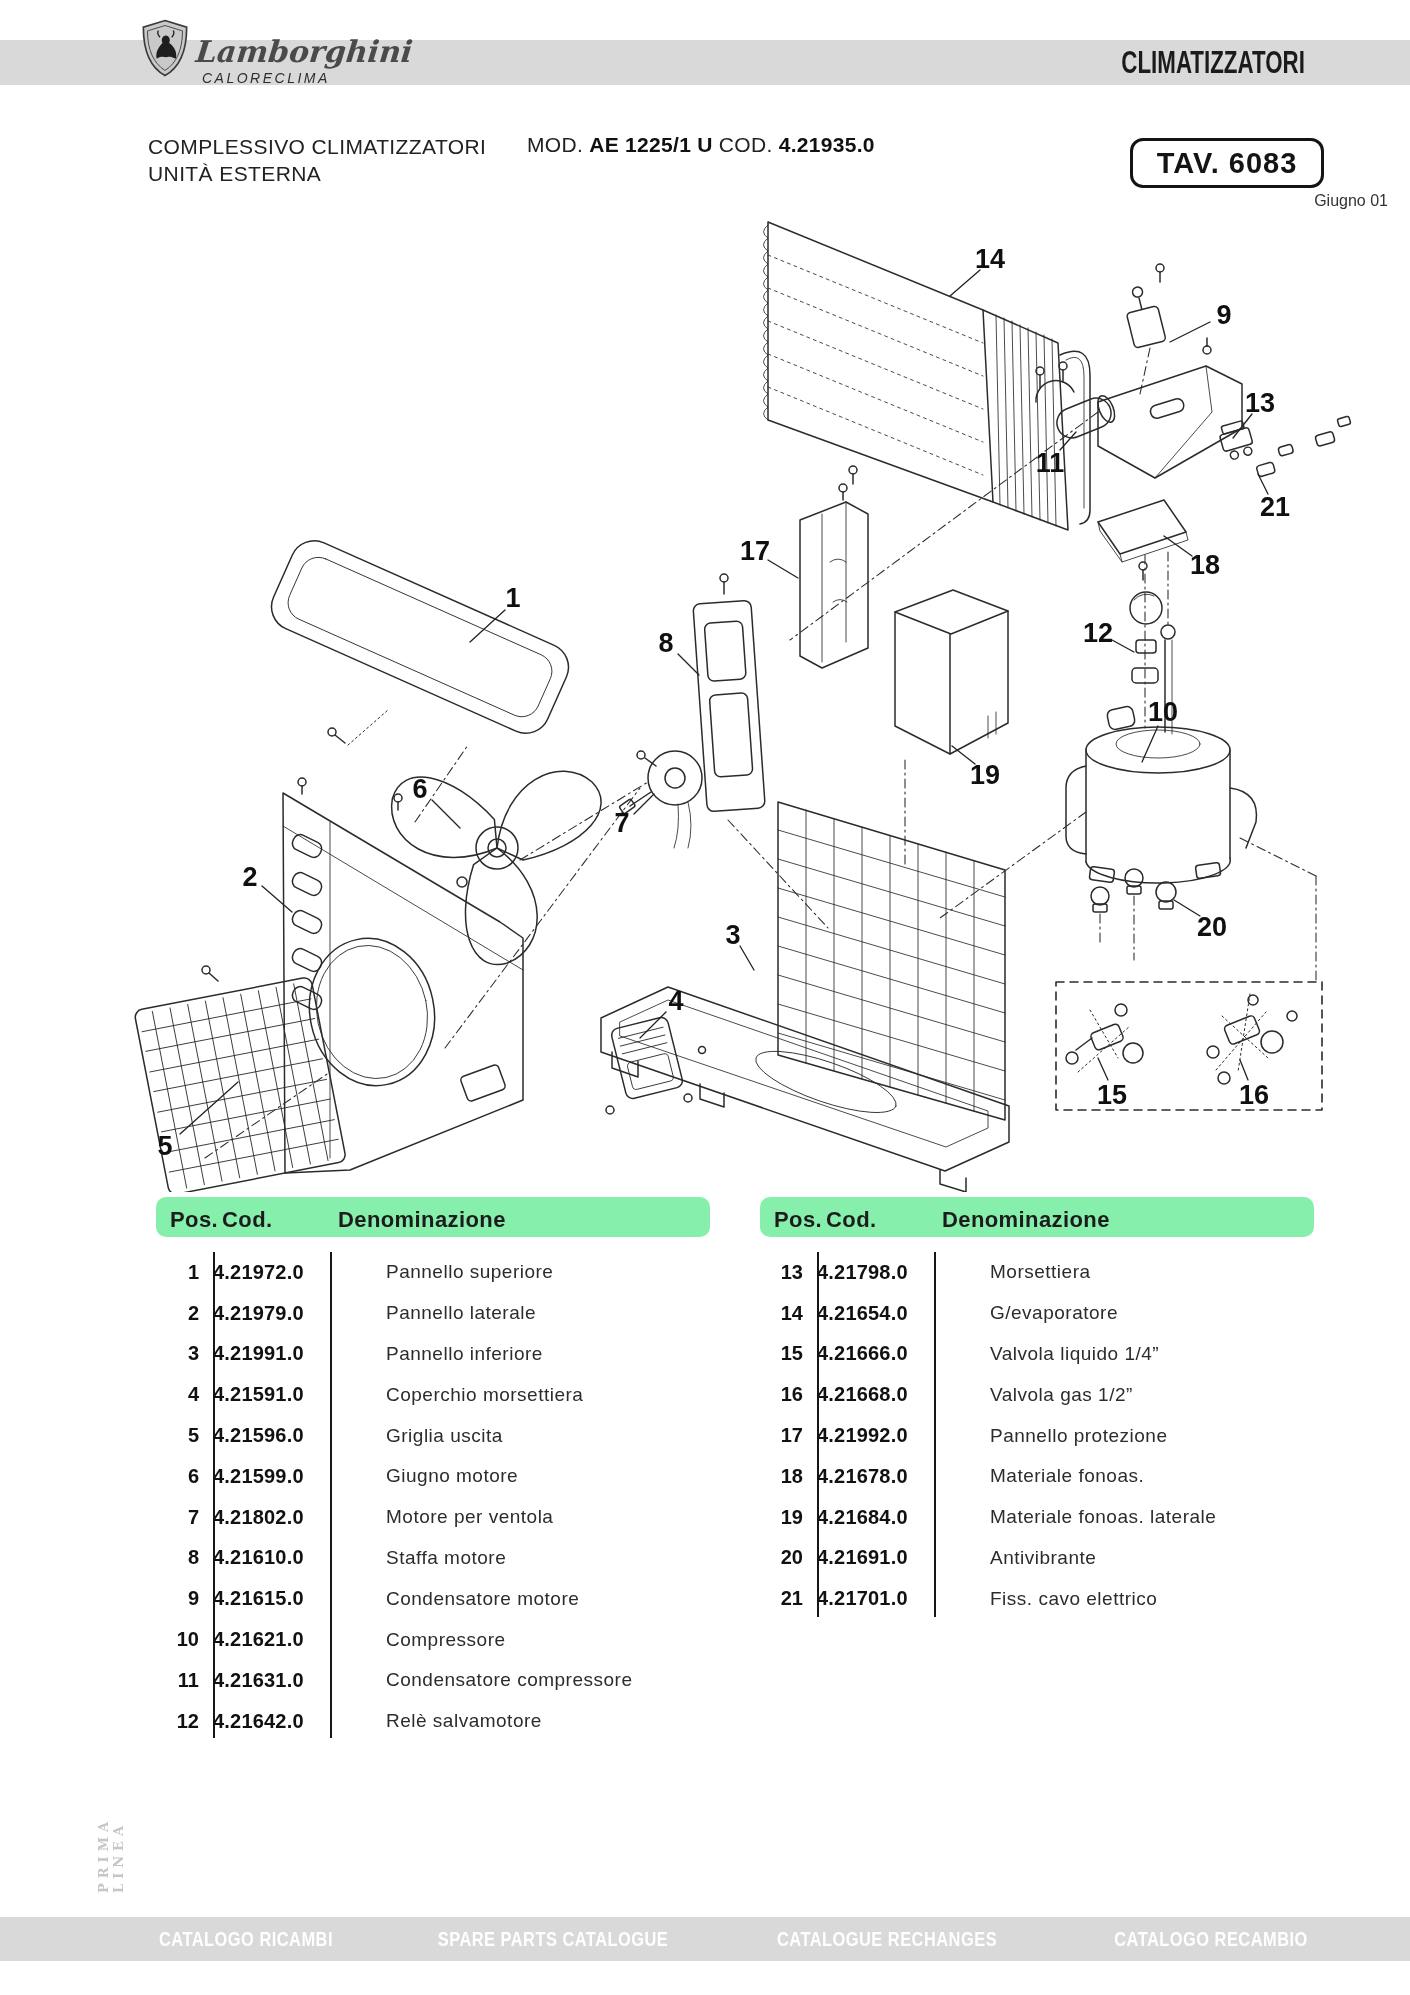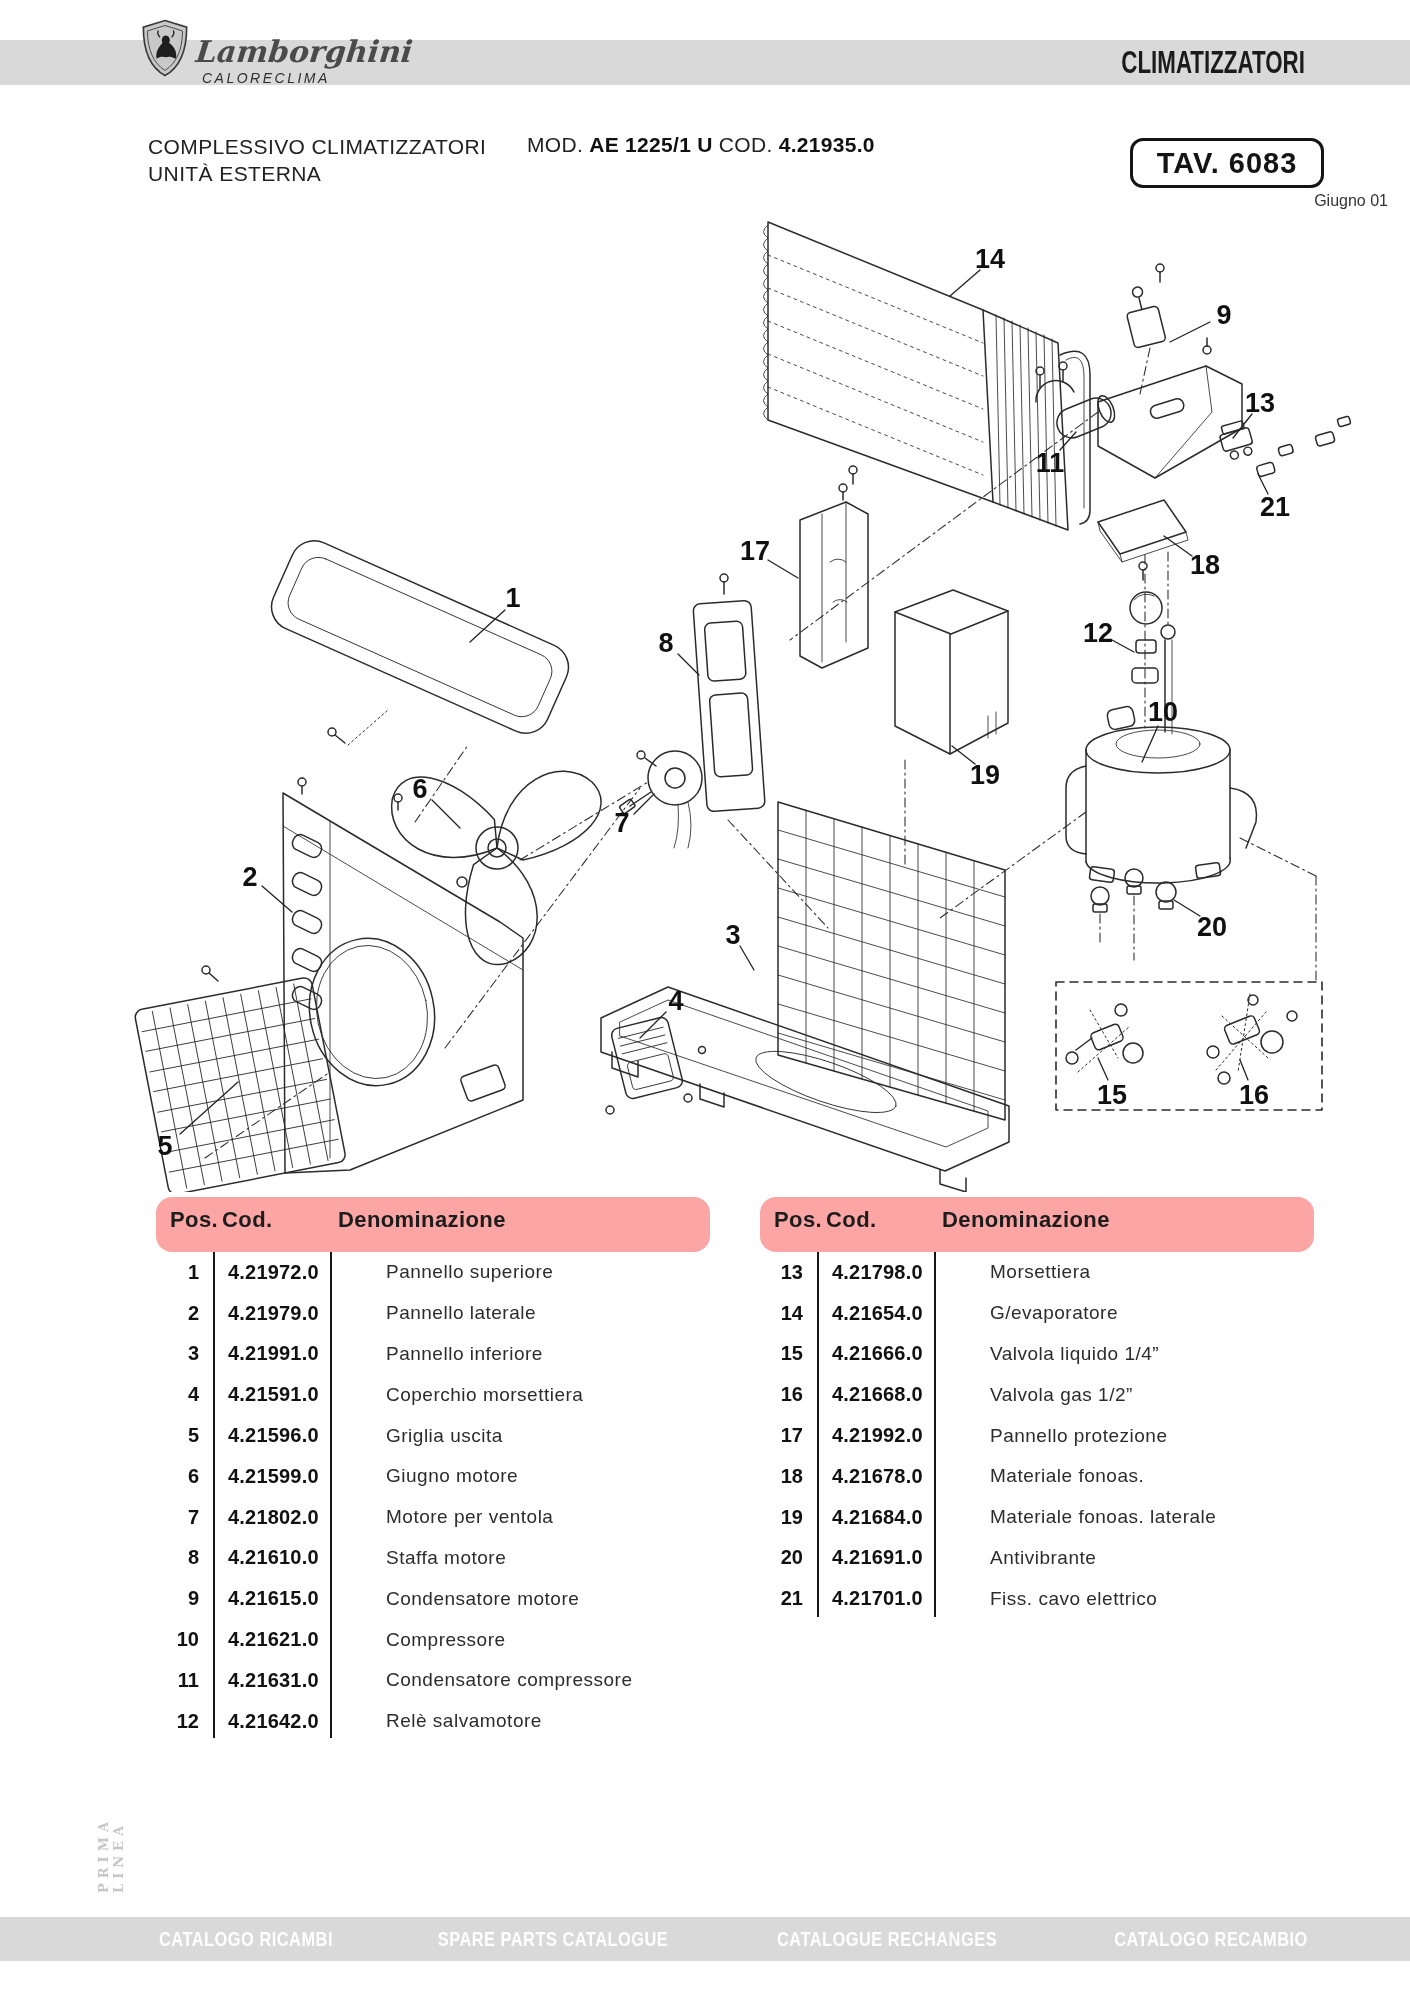--- a/index.html
+++ b/index.html
@@ -30,27 +30,27 @@
   .art .dot{stroke-dasharray:2 3;stroke-width:1;}
   .art .thin{stroke-width:.85;}
   .art .findash{stroke-width:.85;stroke-dasharray:3 4;}
   .art .dashbox{stroke-dasharray:8 6;stroke-width:1.6;}
   .art text{stroke:none;}
   .plabel{font-family:"Liberation Sans",sans-serif;font-weight:bold;font-size:27px;fill:#101010;text-anchor:middle;}
   .leader{stroke:#222;stroke-width:1.3;}
   
   .ptable{position:absolute;top:1197px;width:554px;}
   .ptable.left{left:156px;} .ptable.right{left:760px;}
-  .thead{position:relative;height:55px;background:#fca5a5;border-radius:16px;}
+  .thead{position:relative;height:40px;background:#86efac;border-radius:10px;}
   .thead span{position:absolute;top:0;line-height:46px;font-size:22px;font-weight:bold;color:#1c1c1c;letter-spacing:.4px;}
   .th-pos{left:14px;} .th-cod{left:66px;} .th-den{left:182px;}
   .rows{position:absolute;left:0;top:55px;width:554px;}
   .row{display:flex;align-items:center;height:40.8px;}
   .c-pos{width:57px;text-align:right;padding-right:14px;box-sizing:border-box;font-weight:bold;font-size:20px;color:#111;}
-  .c-cod{width:117px;padding-left:15px;box-sizing:border-box;font-weight:bold;font-size:20px;color:#111;letter-spacing:.2px;}
+  .c-cod{width:117px;box-sizing:border-box;font-weight:bold;font-size:20px;color:#111;letter-spacing:.2px;}
   .c-den{flex:1;padding-left:16px;font-size:19px;color:#2c2c2c;letter-spacing:.5px;margin-left:40px;}
   .vline{position:absolute;width:2px;background:#161616;top:55px;}
   .vline.v1{left:57px;} .vline.v2{left:174px;}
   .ptable.left .vline{height:486px;} .ptable.right .vline{height:365px;}
   
   .footer-band{position:absolute;left:0;top:1917px;width:1410px;height:44px;background:#d9d9d9;}
   .footer-band span{position:absolute;top:0;line-height:44px;transform:translateX(-50%) scaleX(0.82);
         font-size:20px;font-weight:bold;color:#ffffff;letter-spacing:.6px;white-space:nowrap;}
   .f0{left:246px;} .f1{left:553px;} .f2{left:887px;} .f3{left:1211px;}
   

